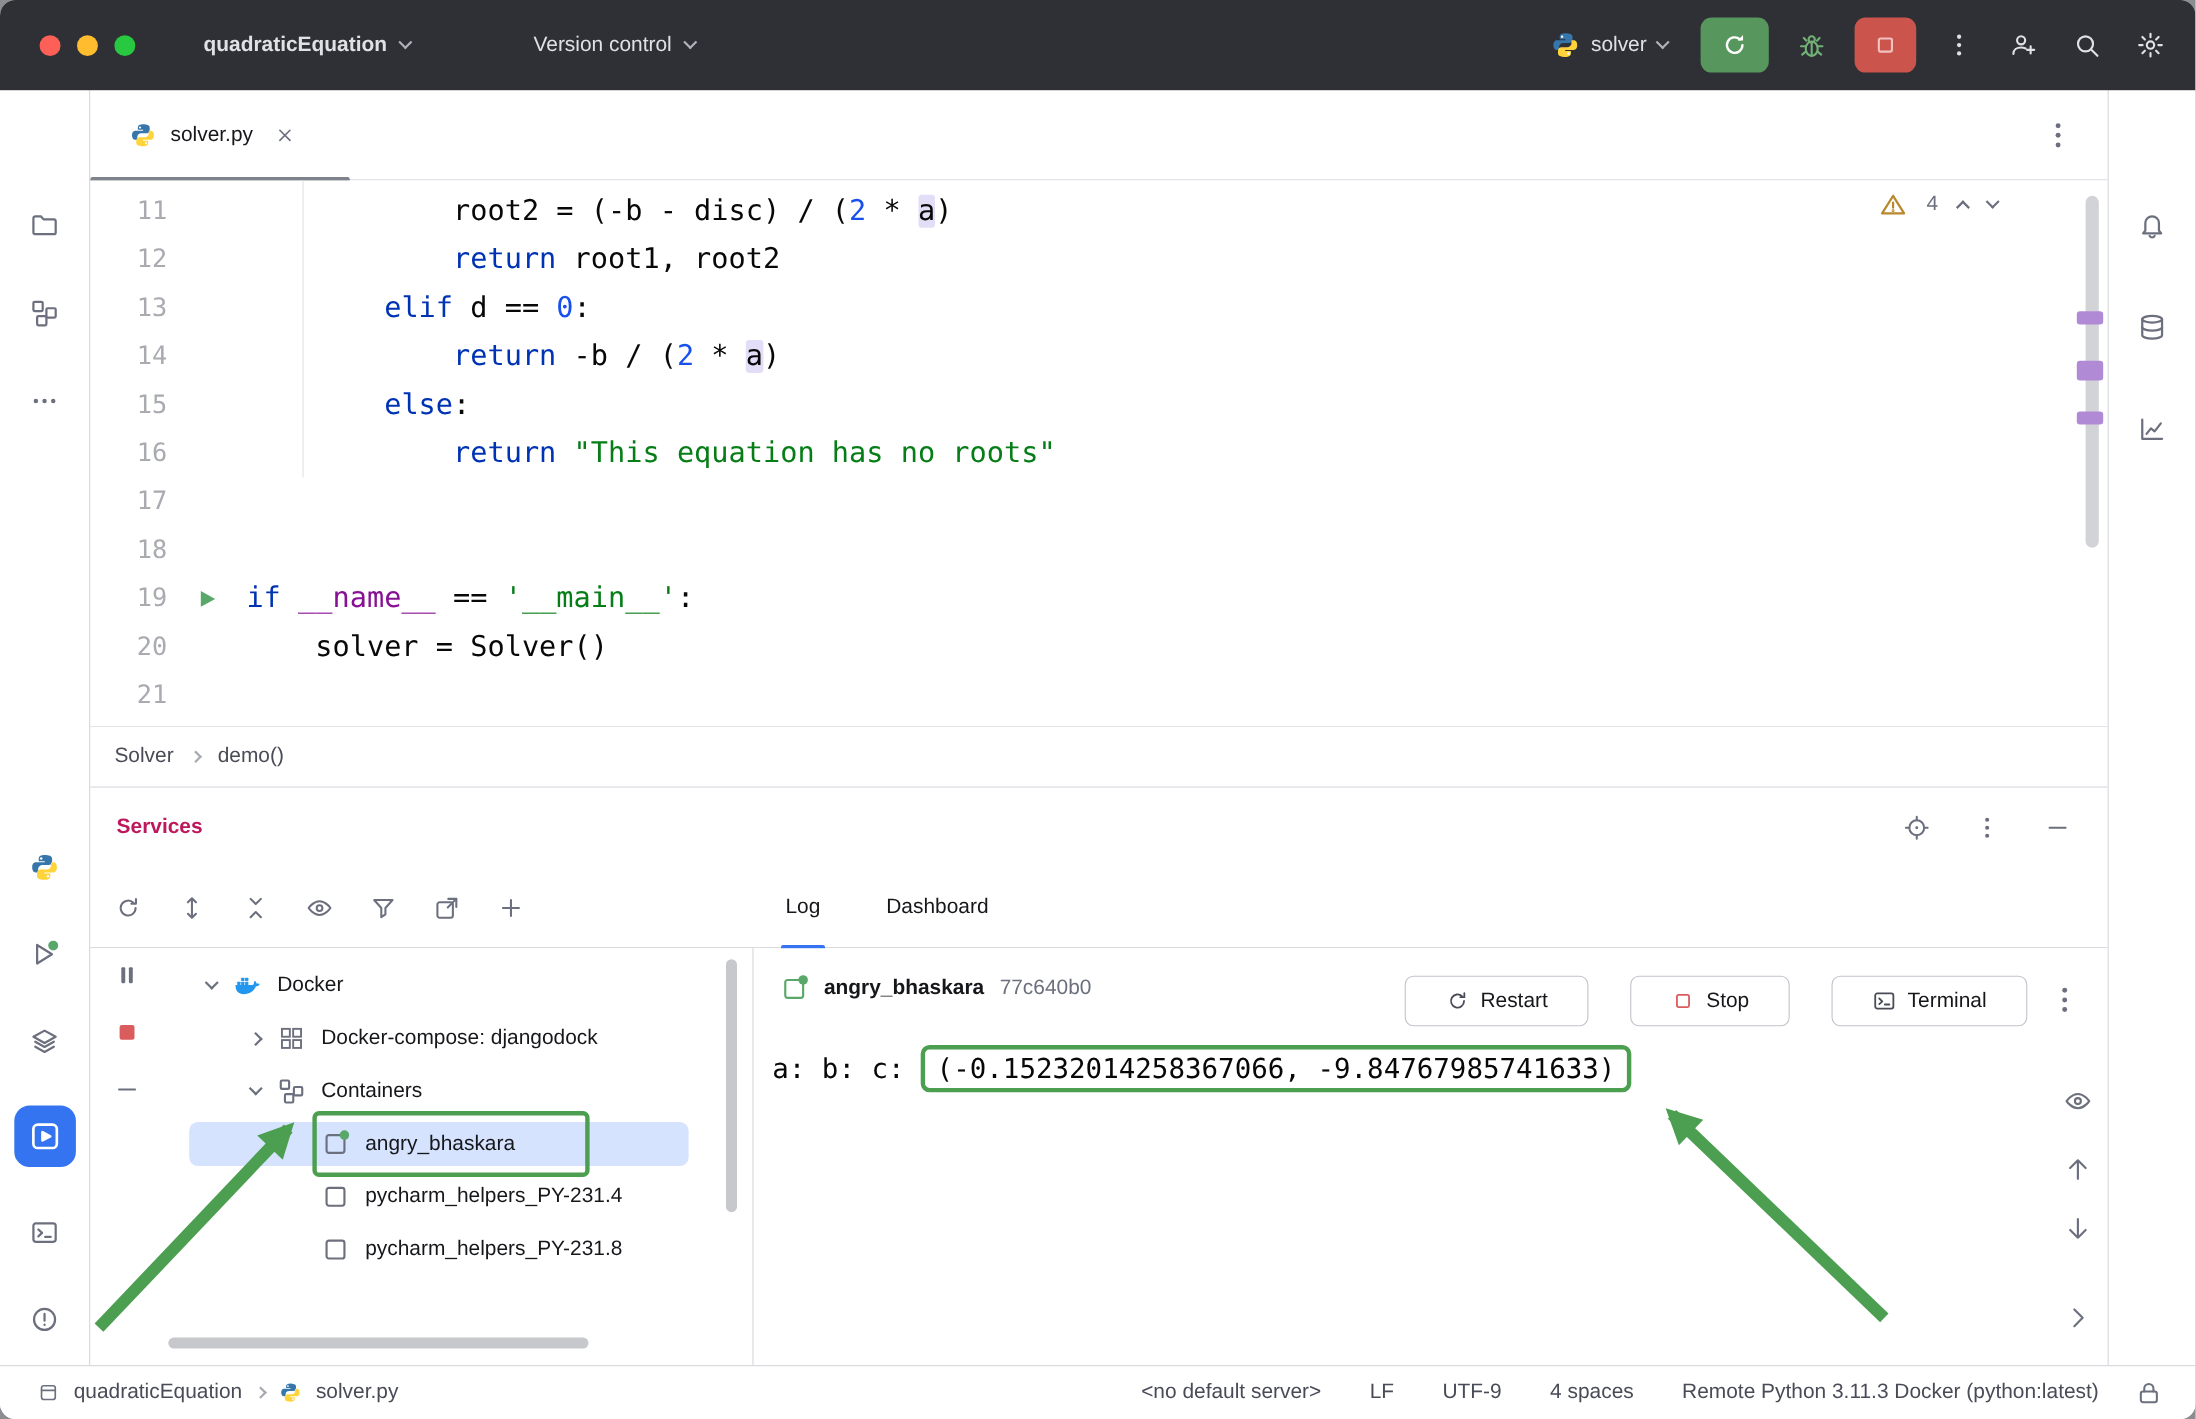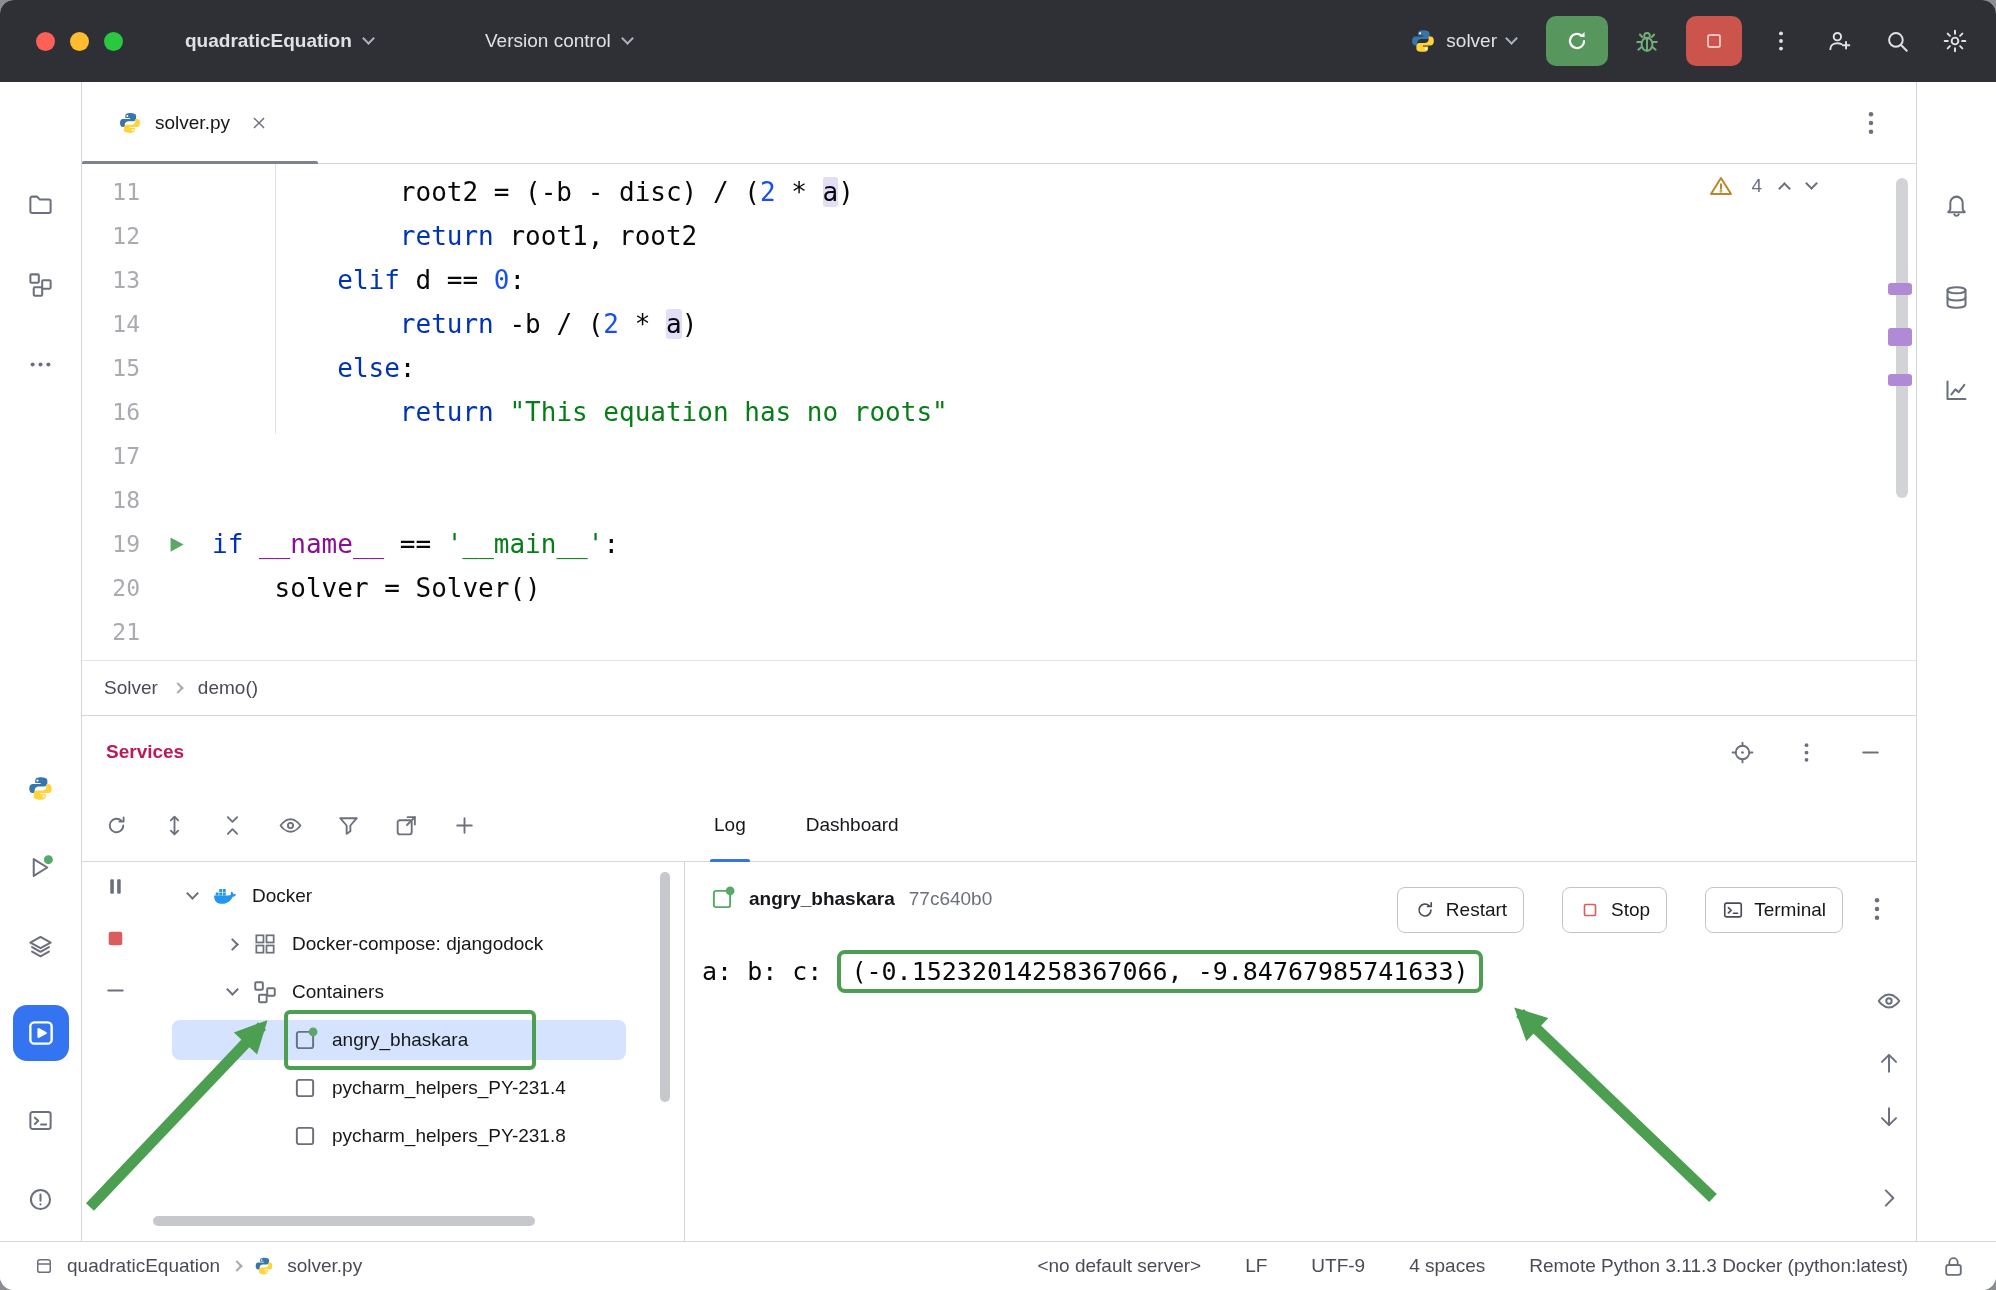--- a/index.html
+++ b/index.html
@@ -48,21 +48,21 @@
   .tab .pyico{width:24px;height:24px}
   .close-x{width:20px;height:20px;color:#6c707e;margin-left:6px}
   .close-x svg{width:100%;height:100%}
   .kebab{width:30px;height:30px;color:#6c707e;cursor:pointer}
   .kebab svg{width:100%;height:100%;transform:rotate(90deg)}
   .tab-kebab{position:absolute;right:30px;top:26px}
 
   
   .editor{position:absolute;left:82px;top:164px;width:1834px;height:496px;background:#fff;font-family:"DejaVu Sans Mono",monospace;font-size:26px;color:#080808}
   .indent-guide{position:absolute;left:193px;top:0;width:1px;height:270px;background:#e1e2e6}
-  .code-rows{position:absolute;left:0;top:6px;right:0}
+  .code-rows{position:absolute;left:12px;top:6px;right:0}
   .code-row{display:flex;height:44px;line-height:44px;white-space:pre}
   .ln{width:58px;text-align:right;color:#a9abb0;font-size:23px;flex:none}
   .gut{width:72px;flex:none;display:flex;align-items:center;justify-content:center}
   .gut svg{width:19px;height:19px}
   .tok-p{color:#080808}
   .tok-kw{color:#0033b3}
   .tok-num{color:#1750eb}
   .tok-str{color:#067d17}
   .tok-dunder{color:#871094}
   .tok-hl{color:#080808;background:#e3ddf8;border-radius:3px}
@@ -101,21 +101,21 @@
   .tree-vscroll{position:absolute;left:660px;top:872px;width:10px;height:230px;background:#c7c8cc;border-radius:5px;z-index:7}
   .tree-hscroll{position:absolute;left:153px;top:1216px;width:382px;height:10px;background:#c7c8cc;border-radius:5px;z-index:7}
 
   
   .svc-log{position:absolute;left:684px;top:862px;right:80px;bottom:49px;border-left:1px solid #d5d7dc;background:#fff}
   .log-head{position:absolute;left:24px;top:24px;display:flex;align-items:center;gap:14px}
   .log-head .cicon{width:26px;height:26px;color:#59a869}
   .log-name{font-size:19px;font-weight:700;color:#16171a}
   .log-id{font-size:19px;color:#6c707e}
   .log-actions{position:absolute;right:73px;top:25px;display:flex;gap:38px}
-  .btn{height:46px;border:1.5px solid #c2c4cb;border-radius:8px;background:#fff;display:flex;align-items:center;gap:10px;padding:0 16px;font-size:19px;color:#16171a;font-family:"Liberation Sans",sans-serif;cursor:pointer}
+  .btn{height:46px;border:1.5px solid #c2c4cb;border-radius:8px;background:#fff;display:flex;align-items:center;gap:10px;padding:0 36px;font-size:19px;color:#16171a;font-family:"Liberation Sans",sans-serif;cursor:pointer}
   .bicon{width:22px;height:22px;display:inline-flex;color:#494b57}
   .bicon svg{width:100%;height:100%}
   .bicon.c-red{color:#db5c5c}
   .log-kebab{position:absolute;right:24px;top:32px}
   .log-line{position:absolute;left:17px;top:88px;font-family:"DejaVu Sans Mono",monospace;font-size:25px;color:#080808;display:flex;align-items:center;white-space:pre}
   .val-box{border:4px solid #4c9e50;border-radius:8px;padding:3px 10px}
   .log-side{position:absolute;color:#6c707e}
   .log-side svg{width:26px;height:26px}
 
   

